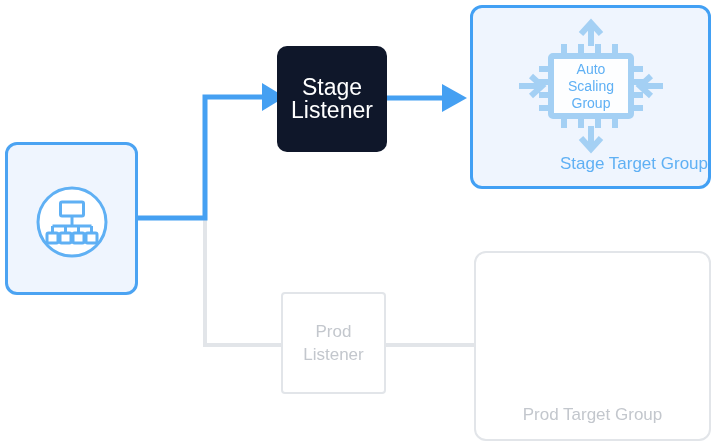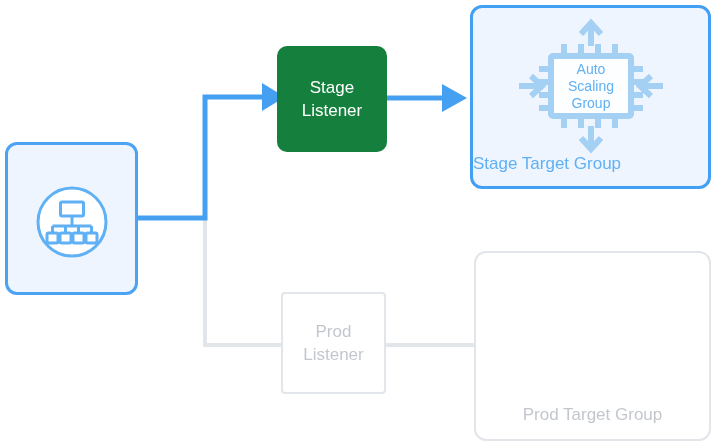--- a/index.html
+++ b/index.html
@@ -56,24 +56,24 @@
     text-align: center;
     font-weight: 400;
   }
 
   
   #stage-listener {
     left: 277px;
     top: 46px;
     width: 110px;
     height: 106px;
-    background: #15803d;
+    background: #0f172a;
     border-radius: 10px;
     color: #ffffff;
-    font-size: 17px;
+    font-size: 23px;
     line-height: 23px;
     text-align: center;
     font-weight: 400;
   }
 
   
   #prod-listener {
     left: 281px;
     top: 292px;
     width: 105px;
@@ -97,21 +97,21 @@
     background: #eff5fe;
     border: 3px solid #42a0f4;
     border-radius: 12px;
     justify-content: flex-start;
   }
   #stage-target-group .tg-label {
     position: absolute;
     bottom: 12px;
     left: 0;
     right: 0;
-    text-align: left;
+    text-align: right;
     color: #5fb0f4;
     font-size: 17px;
     font-weight: 400;
   }
 
   
   #prod-target-group {
     left: 474px;
     top: 251px;
     width: 237px;

